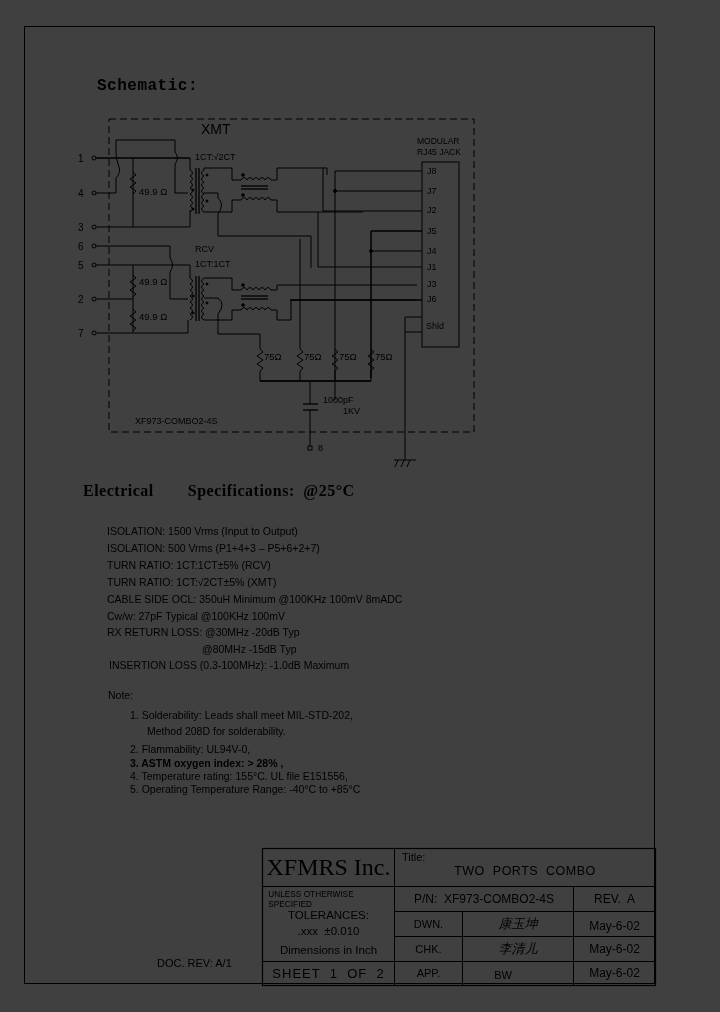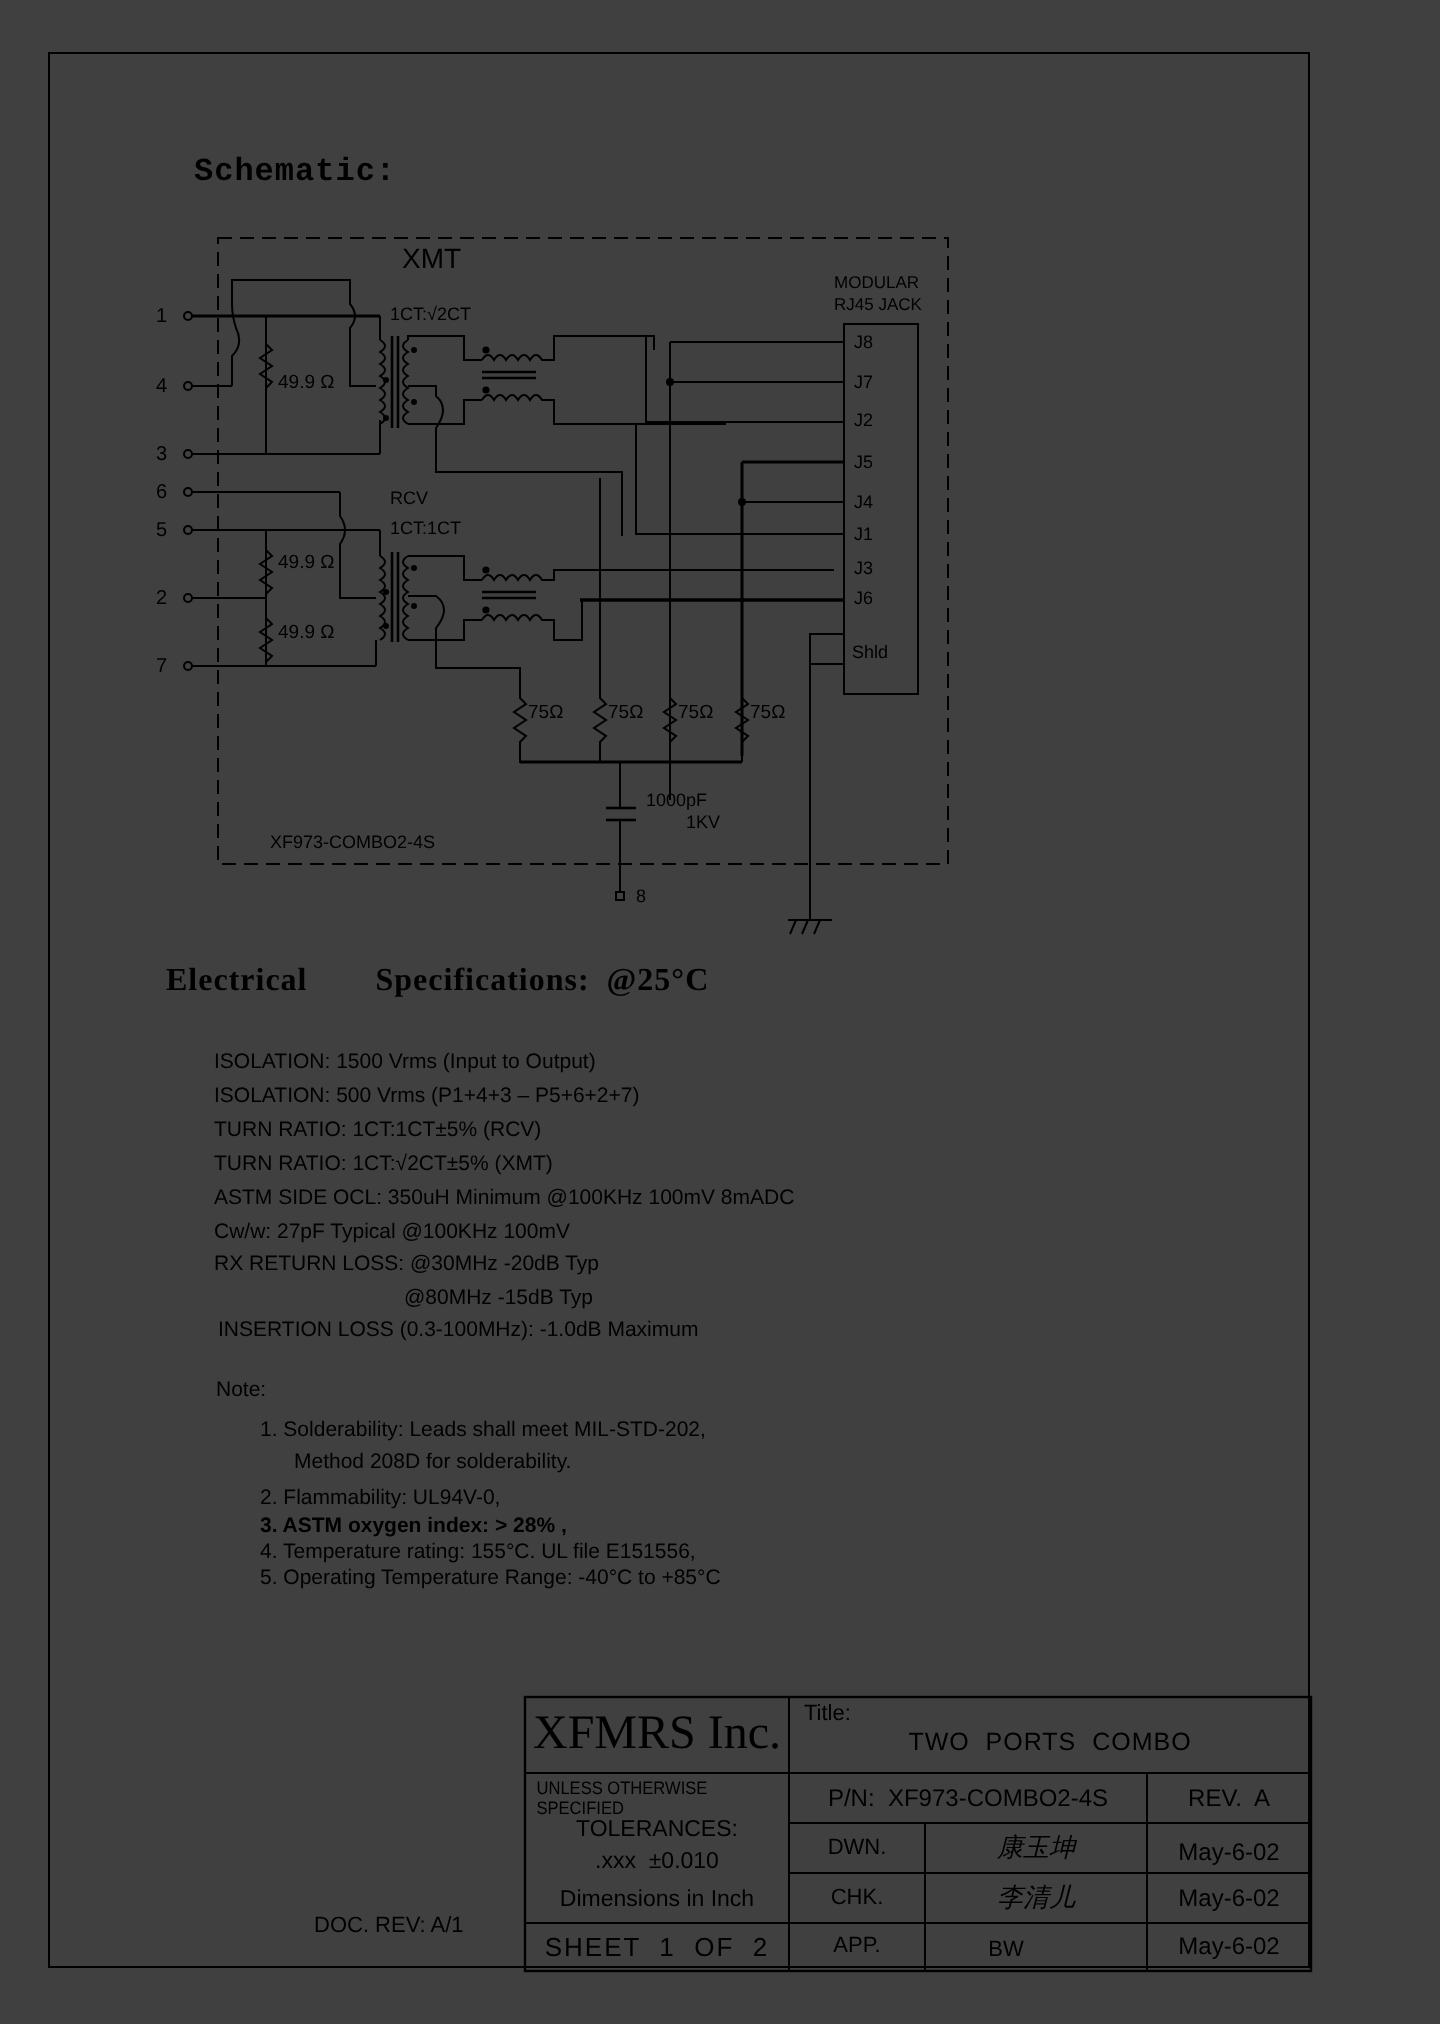--- a/index.html
+++ b/index.html
@@ -166,21 +166,21 @@
 <div class="abs" style="left:427px; top:279px; font-size:9px;">J3</div>
 <div class="abs" style="left:427px; top:294px; font-size:9px;">J6</div>
 <div class="abs" style="left:426px; top:321px; font-size:9px;">Shld</div>
 
 <div class="abs serif heading" style="left:83px; top:482px; word-spacing:4px; white-space:pre;text-align:center;">Electrical    Specifications: @25°C</div>
 
 <div class="abs spec" style="left:107px; top:525px;">ISOLATION:  1500 Vrms (Input to Output)</div>
 <div class="abs spec" style="left:107px; top:542px;">ISOLATION:  500 Vrms (P1+4+3  –  P5+6+2+7)</div>
 <div class="abs spec" style="left:107px; top:559px;">TURN RATIO: 1CT:1CT±5% (RCV)</div>
 <div class="abs spec" style="left:107px; top:576px;">TURN RATIO:  1CT:√2CT±5% (XMT)</div>
-<div class="abs spec" style="left:107px; top:593px;">ASTM SIDE OCL: 350uH Minimum @100KHz 100mV 8mADC</div>
+<div class="abs spec" style="left:107px; top:593px;">CABLE SIDE OCL: 350uH Minimum @100KHz 100mV 8mADC</div>
 <div class="abs spec" style="left:107px; top:610px;">Cw/w: 27pF Typical @100KHz 100mV</div>
 <div class="abs spec" style="left:107px; top:626px;">RX RETURN LOSS: @30MHz   -20dB Typ</div>
 <div class="abs spec" style="left:202px; top:643px;">@80MHz   -15dB Typ</div>
 <div class="abs spec" style="left:109px; top:659px;">INSERTION LOSS (0.3-100MHz): -1.0dB Maximum</div>
 
 <div class="abs note" style="left:108px; top:689px;">Note:</div>
 <div class="abs note" style="left:130px; top:709px;">1. Solderability: Leads shall meet MIL-STD-202,</div>
 <div class="abs note" style="left:147px; top:725px;">Method 208D for solderability.</div>
 <div class="abs note" style="left:130px; top:743px;">2. Flammability: UL94V-0,</div>
 <div class="abs note" style="left:130px; top:757px;font-weight:bold;">3. ASTM oxygen index: &gt; 28% ,</div>

